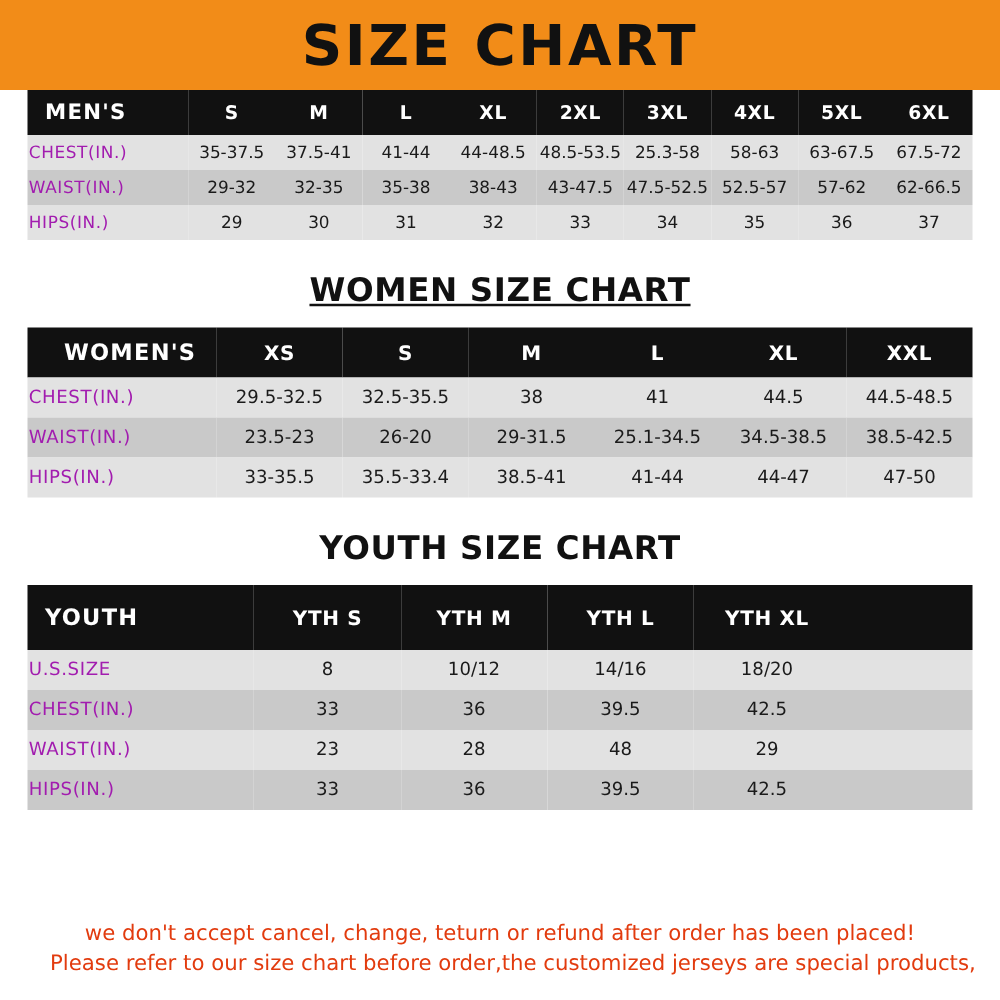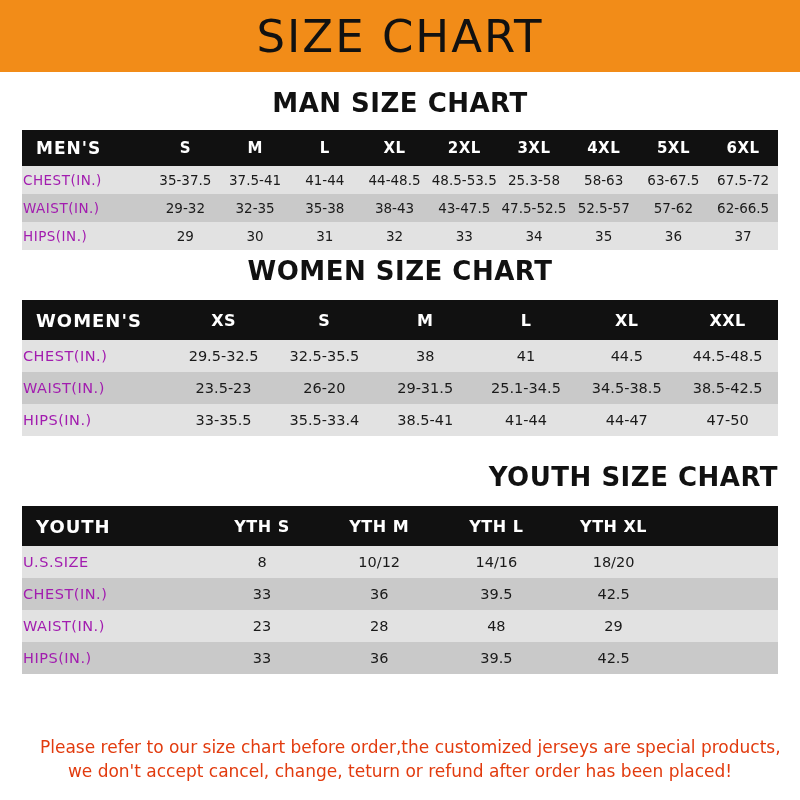--- a/index.html
+++ b/index.html
@@ -24,43 +24,43 @@
   .header {
     background: #F28C18;
     height: 72px;
     display: flex;
     align-items: center;
     justify-content: center;
     flex: none;
   }
   .header-title {
     font-family: "DejaVu Sans", sans-serif;
-    font-weight: normal;
+    font-weight: bold;
     font-size: 45px;
     letter-spacing: 2px;
     color: #111111;
     line-height: 1;
   }
   
   .body-wrap {
     flex: 1;
     padding: 0 22px;
     display: flex;
     flex-direction: column;
   }
   .section-title {
     text-align: center;
     font-weight: bold;
     font-size: 26px;
     color: #111111;
     letter-spacing: 0.5px;
   }
   .sec-man .section-title { margin: 16px 0 12px; }
-  .sec-women .section-title { margin: 6px 0 14px; }
-  .sec-youth .section-title { margin: 26px 0 14px; text-align: right; }
+  .sec-women .section-title { margin: 26px 0 14px; text-decoration: underline; }
+  .sec-youth .section-title { margin: 26px 0 14px; }
 
   table {
     width: 100%;
     border-collapse: collapse;
     table-layout: fixed;
   }
   th, td {
     text-align: center;
     font-size: 13.5px;
     color: #1a1a1a;
@@ -84,26 +84,26 @@
   tbody td.rowhead {
     text-align: left;
     font-size: 13.5px;
     letter-spacing: 0.5px;
     color: #a21caf;
   }
   tbody tr.band-light td { background: #e2e2e2; }
   tbody tr.band-dark td { background: #c9c9c9; }
 
   
-  .sec-women thead th { font-size: 16px; height: 40px; }
+  .sec-women thead th { font-size: 16px; height: 40px; text-align: center; }
   .sec-women thead th.rowhead { font-size: 18px; }
   .sec-women tbody td { height: 32px; font-size: 14.5px; }
   .sec-women tbody td.rowhead { font-size: 14.5px; }
 
-  .sec-youth thead th { font-size: 16px; height: 40px; }
+  .sec-youth thead th { font-size: 16px; height: 52px; }
   .sec-youth thead th.rowhead { font-size: 18px; }
   .sec-youth tbody td { height: 32px; font-size: 14.5px; }
   .sec-youth tbody td.rowhead { font-size: 14.5px; }
 
   
   .footer-note {
     margin-top: auto;
     padding: 14px 18px 16px;
     text-align: center;
     color: #E23B0E;
@@ -118,21 +118,20 @@
 
 <div class="page">
 
   <div class="header">
     <div class="header-title">SIZE CHART</div>
   </div>
 
   <div class="body-wrap">
 
     <div class="sec-man">
-      <div class="section-title">MAN SIZE CHART</div>
       <table>
         <thead>
           <tr>
             <th class="rowhead" style="width:17%">MEN'S</th>
             <th>S</th>
             <th>M</th>
             <th>L</th>
             <th>XL</th>
             <th>2XL</th>
             <th>3XL</th>
@@ -272,18 +271,18 @@
             <td>36</td>
             <td>39.5</td>
             <td>42.5</td>
             <td></td>
           </tr>
         </tbody>
       </table>
     </div>
 
     <div class="footer-note">
+      <div>we don't accept cancel, change, teturn or refund after order has been placed!</div>
       <div>Please refer to our size chart before order,the customized jerseys are special products,</div>
-      <div>we don't accept cancel, change, teturn or refund after order has been placed!</div>
     </div>
 
   </div>
 </div>
 
 </body></html>

